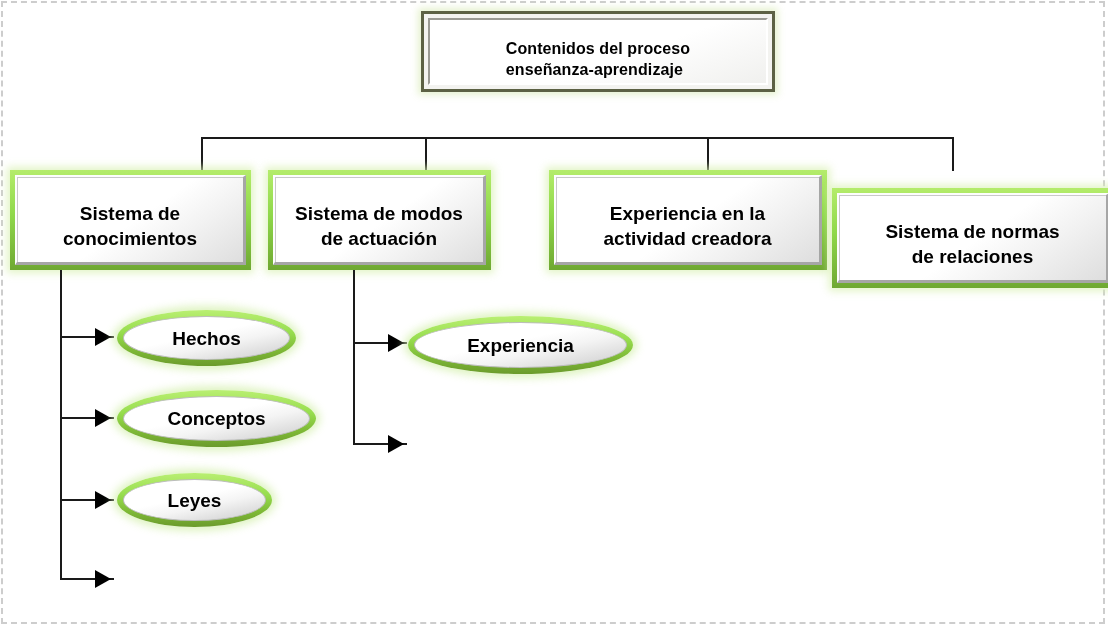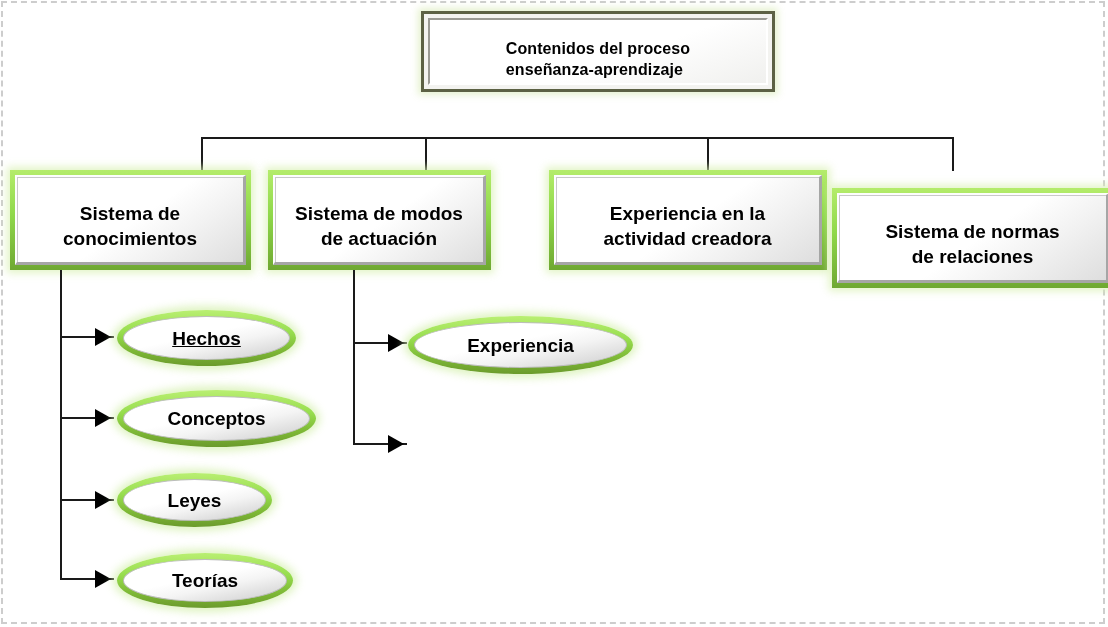--- a/index.html
+++ b/index.html
@@ -201,43 +201,38 @@
 
   <div class="line-h" style="left:60px; top:417px; width:54px;"></div>
   <div class="arrow-head" style="left:95px; top:409px;"></div>
 
   <div class="line-h" style="left:60px; top:499px; width:54px;"></div>
   <div class="arrow-head" style="left:95px; top:491px;"></div>
 
   <div class="line-h" style="left:60px; top:578px; width:54px;"></div>
   <div class="arrow-head" style="left:95px; top:570px;"></div>
 
-  <div class="ell" style="left:117px; top:310px; width:179px; height:56px;text-decoration:underline;">
+  <div class="ell" style="left:117px; top:310px; width:179px; height:56px;">
     <div class="face">
       <div class="ell-text">Hechos</div>
     </div>
   </div>
 
   <div class="ell" style="left:117px; top:390px; width:199px; height:57px;">
     <div class="face">
       <div class="ell-text">Conceptos</div>
     </div>
   </div>
 
   <div class="ell" style="left:117px; top:473px; width:155px; height:54px;">
     <div class="face">
       <div class="ell-text">Leyes</div>
     </div>
   </div>
 
-  <div class="ell" style="left:117px; top:553px; width:176px; height:55px;">
-    <div class="face">
-      <div class="ell-text">Teorías</div>
-    </div>
-  </div>
 
   <div class="line-v" style="left:353px; top:270px; height:175px;"></div>
 
   <div class="line-h" style="left:353px; top:342px; width:54px;"></div>
   <div class="arrow-head" style="left:388px; top:334px;"></div>
 
   <div class="line-h" style="left:353px; top:443px; width:54px;"></div>
   <div class="arrow-head" style="left:388px; top:435px;"></div>
 
   <div class="ell" style="left:408px; top:316px; width:225px; height:58px;">

